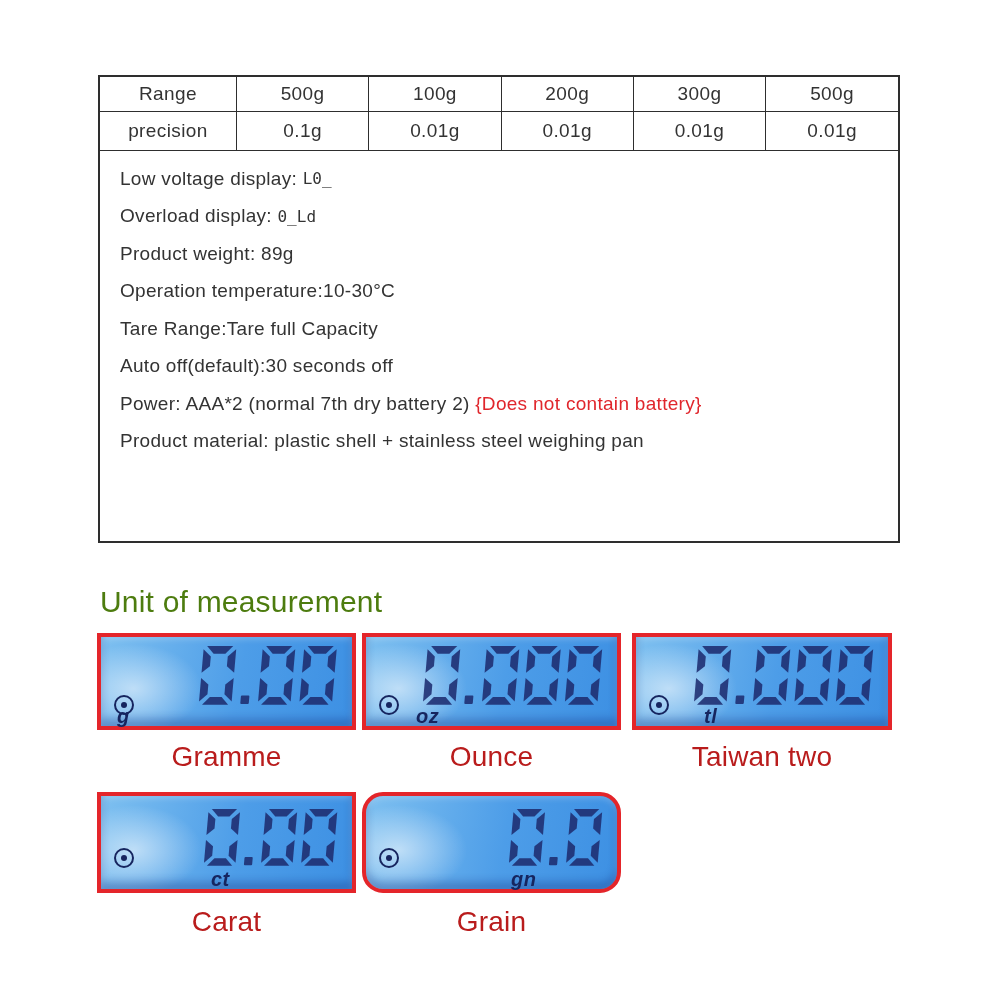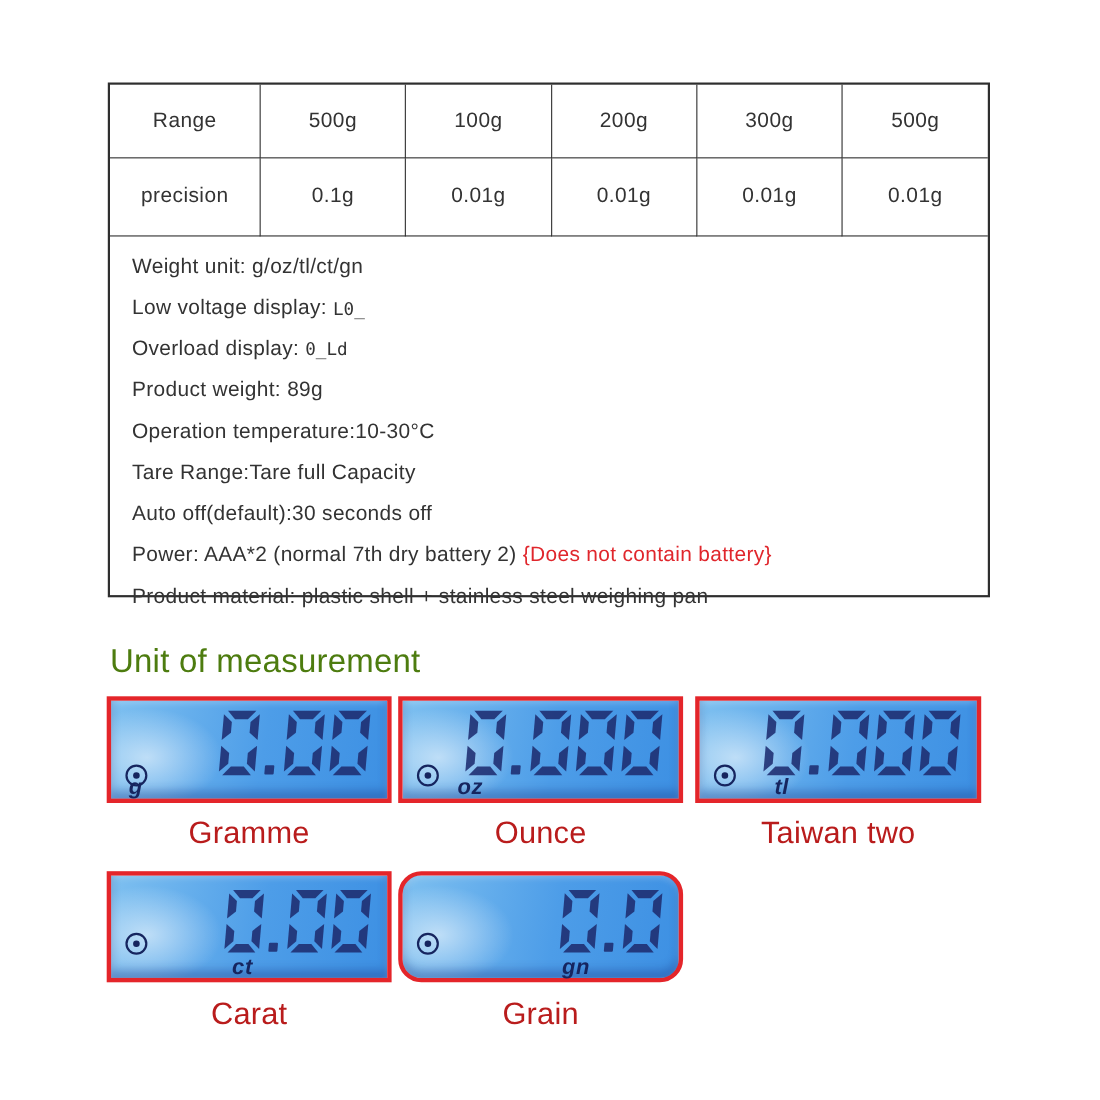--- a/index.html
+++ b/index.html
@@ -10,21 +10,21 @@
   
   .panel{
     position:absolute;left:98px;top:75px;width:802px;height:468px;
     border:2px solid #2e2e2e;box-sizing:border-box;background:#fff;
   }
   table.spec{width:100%;border-collapse:collapse;table-layout:fixed;}
   table.spec td{
     text-align:center;vertical-align:middle;
     font-size:19px;color:#333;letter-spacing:.4px;
     border-right:1.6px solid #2e2e2e;border-bottom:1.6px solid #2e2e2e;
-    padding:16px;
+    padding:0;
   }
   table.spec td:last-child{border-right:none;}
   table.spec col.c0{width:17.1%;}
   table.spec tr.r0 td{height:34px;}
   table.spec tr.r1 td{height:38px;}
   .spec-list{padding:9px 14px 0 20px;}
   .spec-line{
     height:37.5px;display:flex;align-items:center;
     font-size:19px;color:#333;letter-spacing:.3px;white-space:pre;
   }
@@ -101,21 +101,20 @@
       <td>0.1g</td>
       <td>0.01g</td>
       <td>0.01g</td>
       <td>0.01g</td>
       <td>0.01g</td>
     </tr>
   </tbody>
     </table>
 
   <div class="spec-list">
-    <div class="spec-line">Weight unit: g/oz/tl/ct/gn</div>
     <div class="spec-line"><span>Low voltage display: </span><span class="mono">L0_</span></div>
     <div class="spec-line"><span>Overload display: </span><span class="mono">0_Ld</span></div>
     <div class="spec-line">Product weight: 89g</div>
     <div class="spec-line">Operation temperature:10-30°C</div>
     <div class="spec-line">Tare Range:Tare full Capacity</div>
     <div class="spec-line">Auto off(default):30 seconds off</div>
     <div class="spec-line"><span>Power: AAA*2 (normal 7th dry battery 2) </span><span class="red">{Does not contain battery}</span></div>
     <div class="spec-line">Product material: plastic shell + stainless steel weighing pan</div>
   </div>
 </div>

